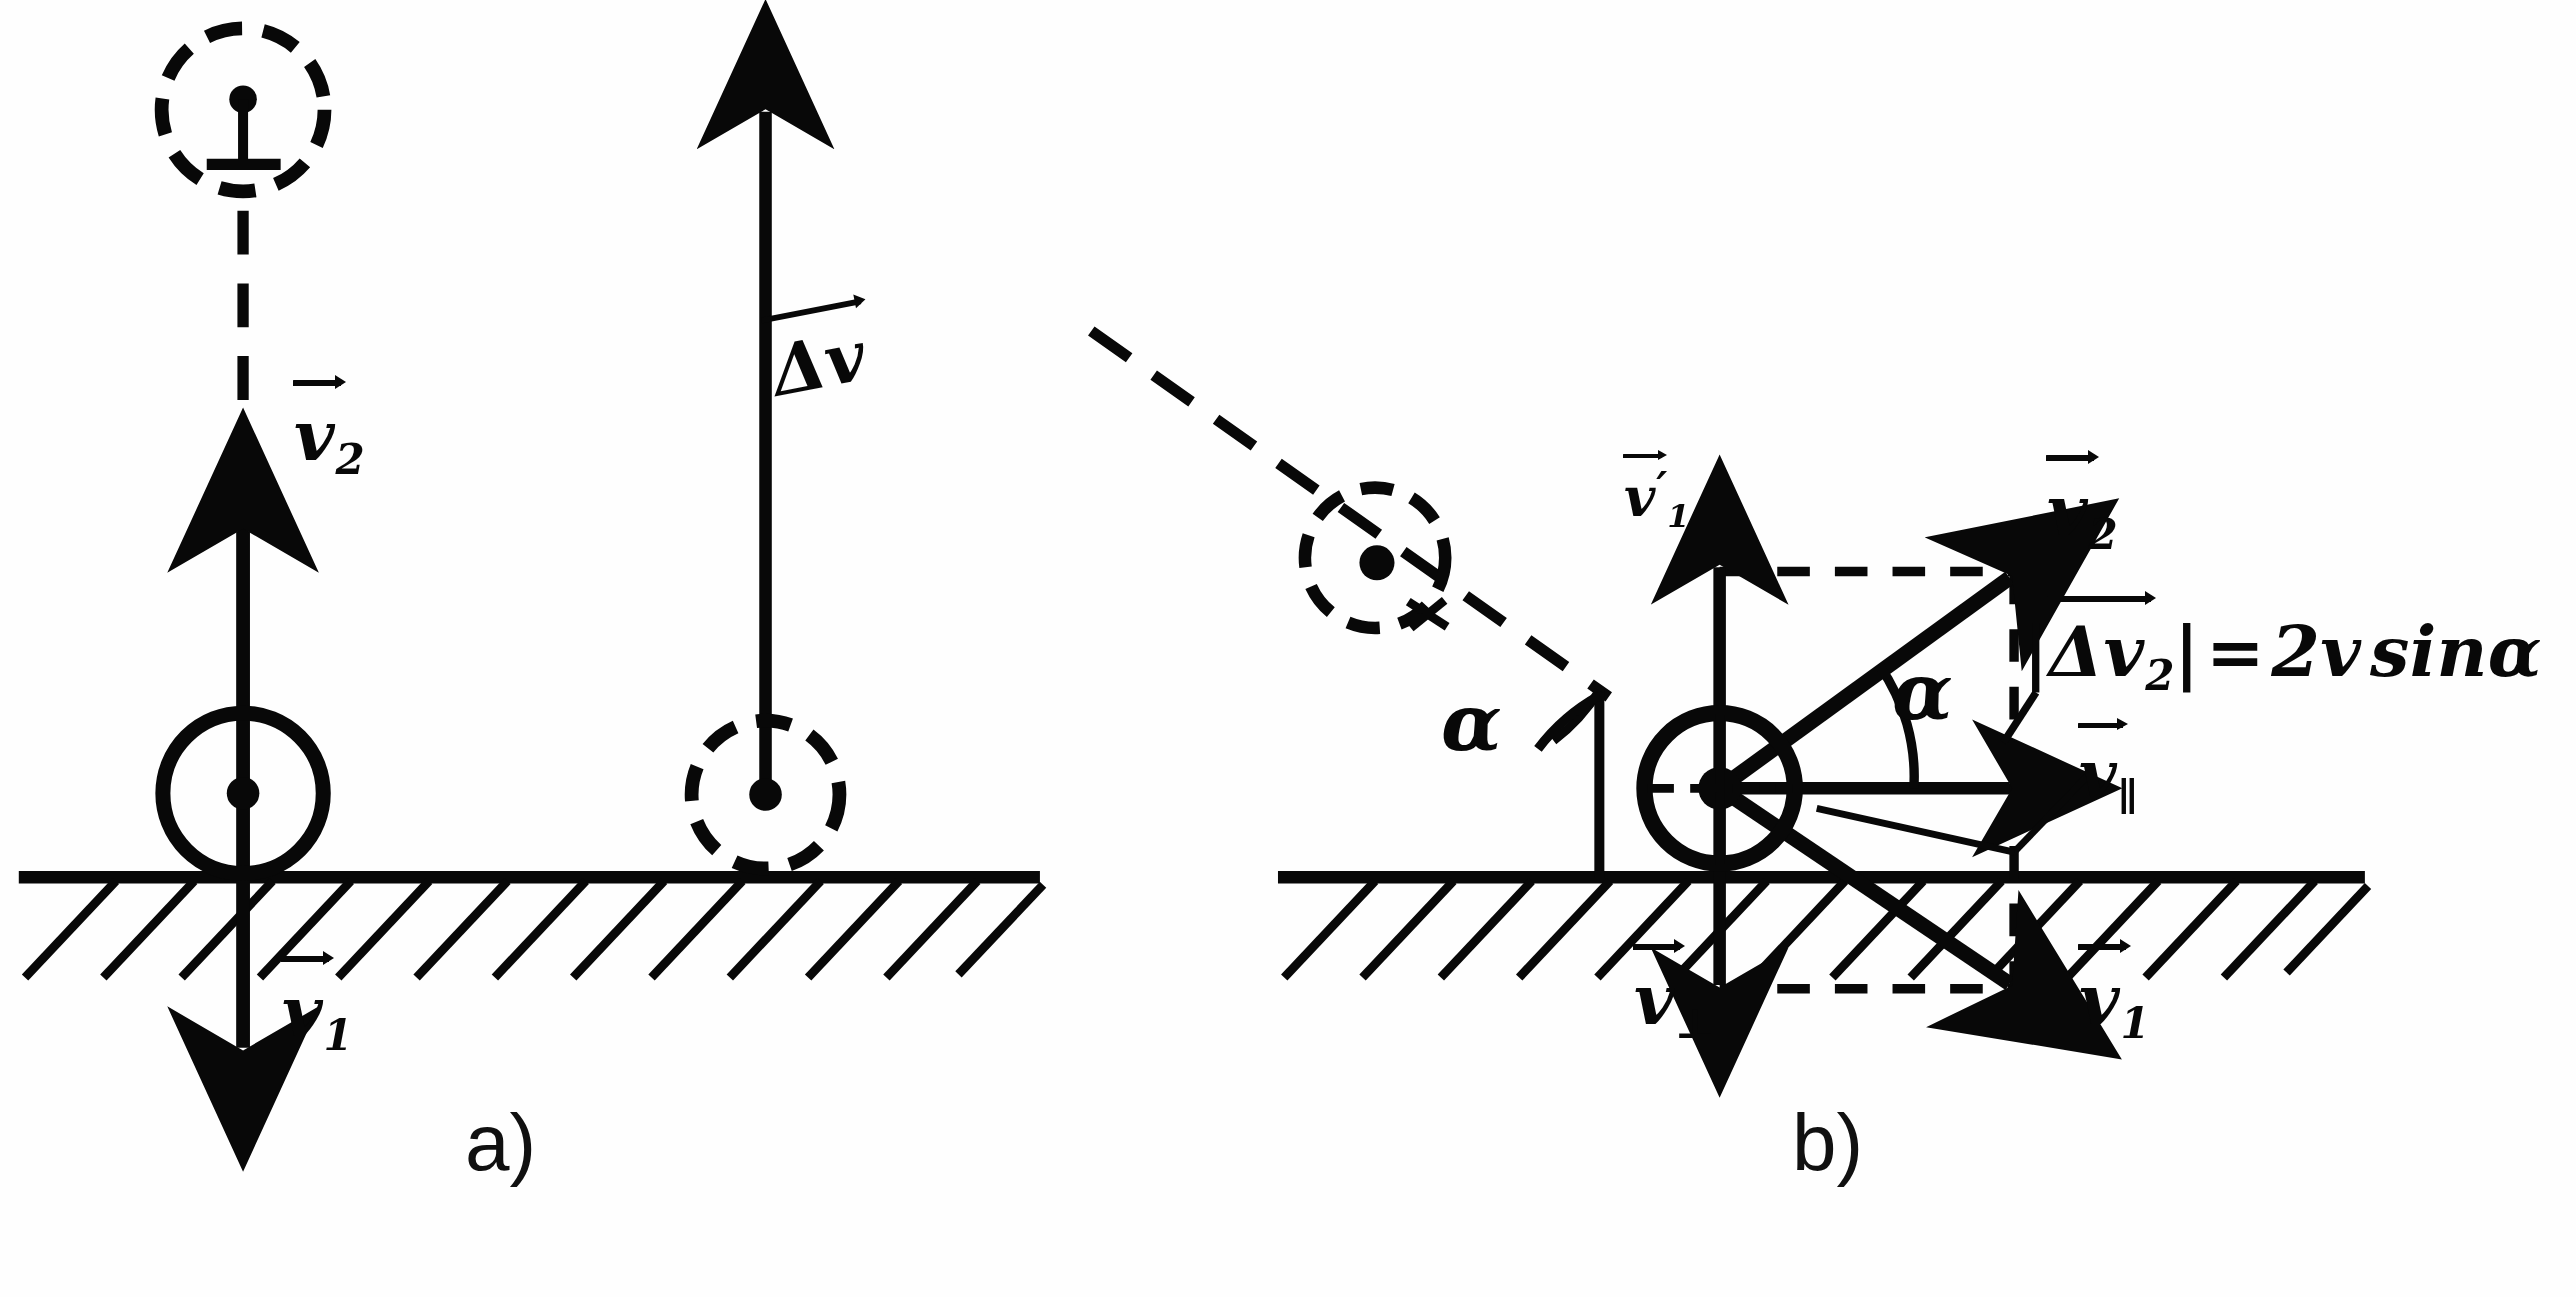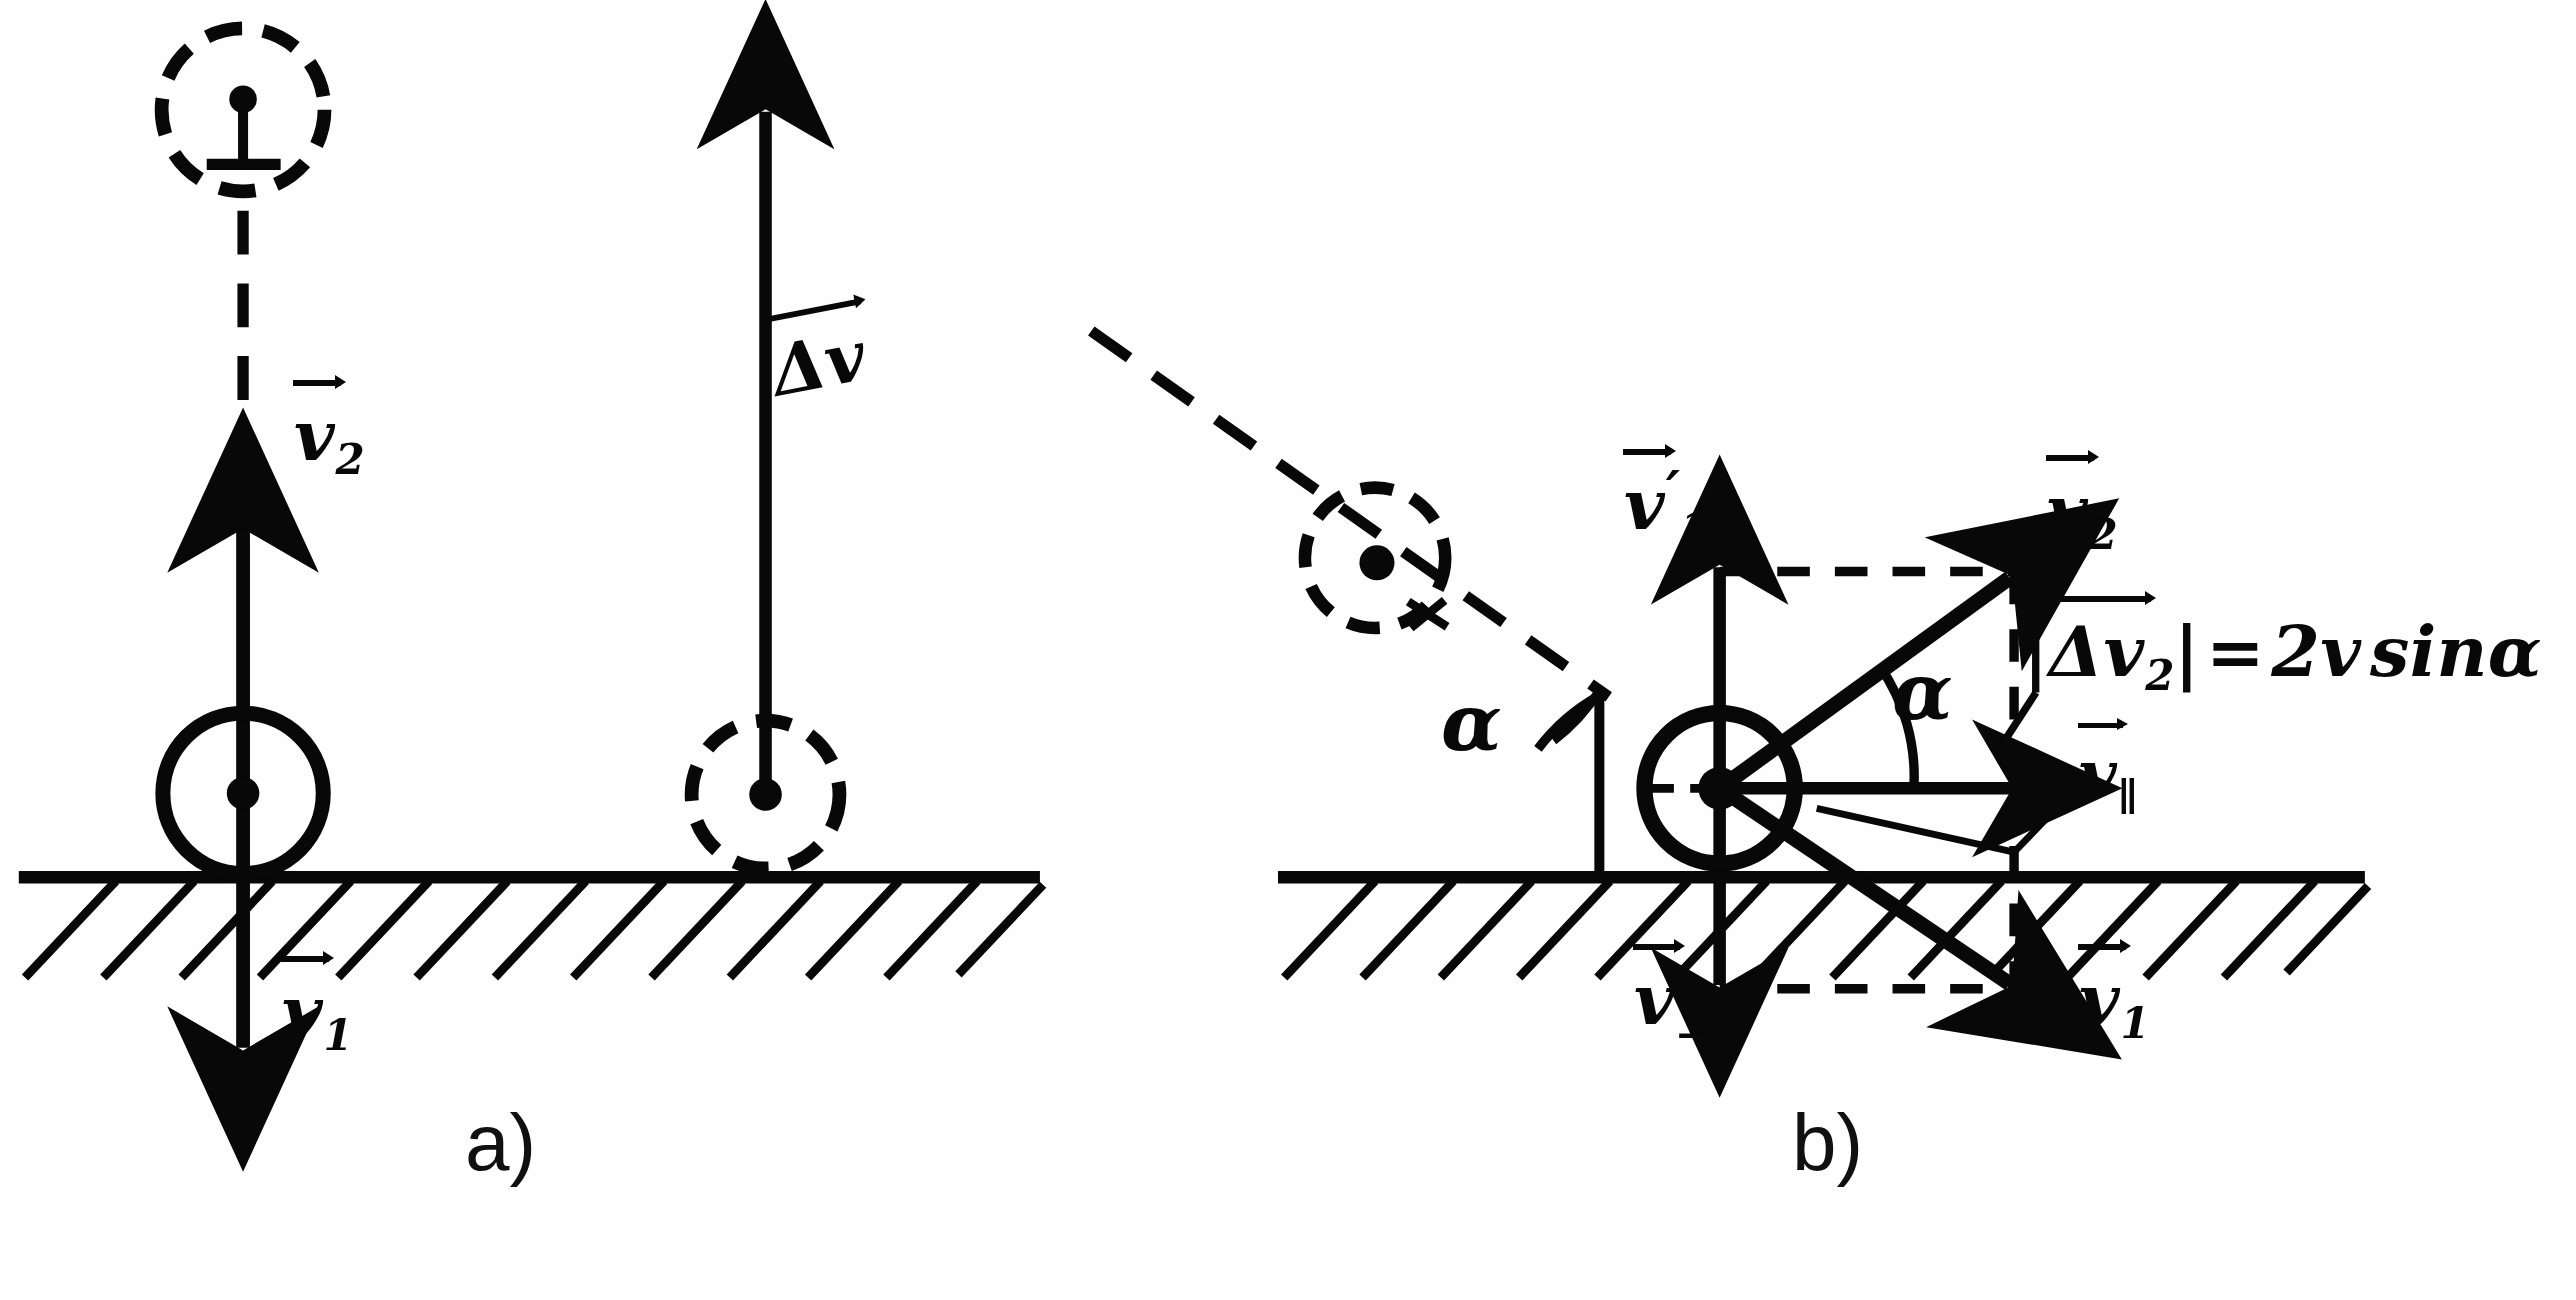--- a/index.html
+++ b/index.html
@@ -65,21 +65,21 @@
     font-weight:700;
   }
   .prime{ font-size:0.78em; position:relative; top:-0.34em; left:0.02em; font-weight:700;}
   .plain{ font-style:italic; }
 
   
   #lbl-a-v2 { left:294px;  top:401px;  font-size:70px; }
   #lbl-a-v1 { left:282px;  top:977px; font-size:70px; }
   #lbl-a-dv { left:766px; top:338px;  font-size:69px; transform:rotate(-11deg); transform-origin:left top;}
 
-  #lbl-b-v1p{ left:1624px; top:470px;  font-size:70px; }
+  #lbl-b-v1p{ left:1624px; top:470px;  font-size:54px; }
   #lbl-b-v2 { left:2047px; top:476px;  font-size:70px; }
   #lbl-b-vpar{left:2079px; top:742px; font-size:65px; }
   #lbl-b-vperp{left:1634px;top:965px; font-size:69px; }
   #lbl-b-v1 { left:2079px; top:965px; font-size:70px; }
 
   #lbl-b-alpha1{ left:1441px; top:683px; font-size:79px;}
   #lbl-b-alpha2{ left:1892px; top:652px; font-size:79px;}
 
   #lbl-b-formula{
     left:2023px; top:617px; font-size:70px;

